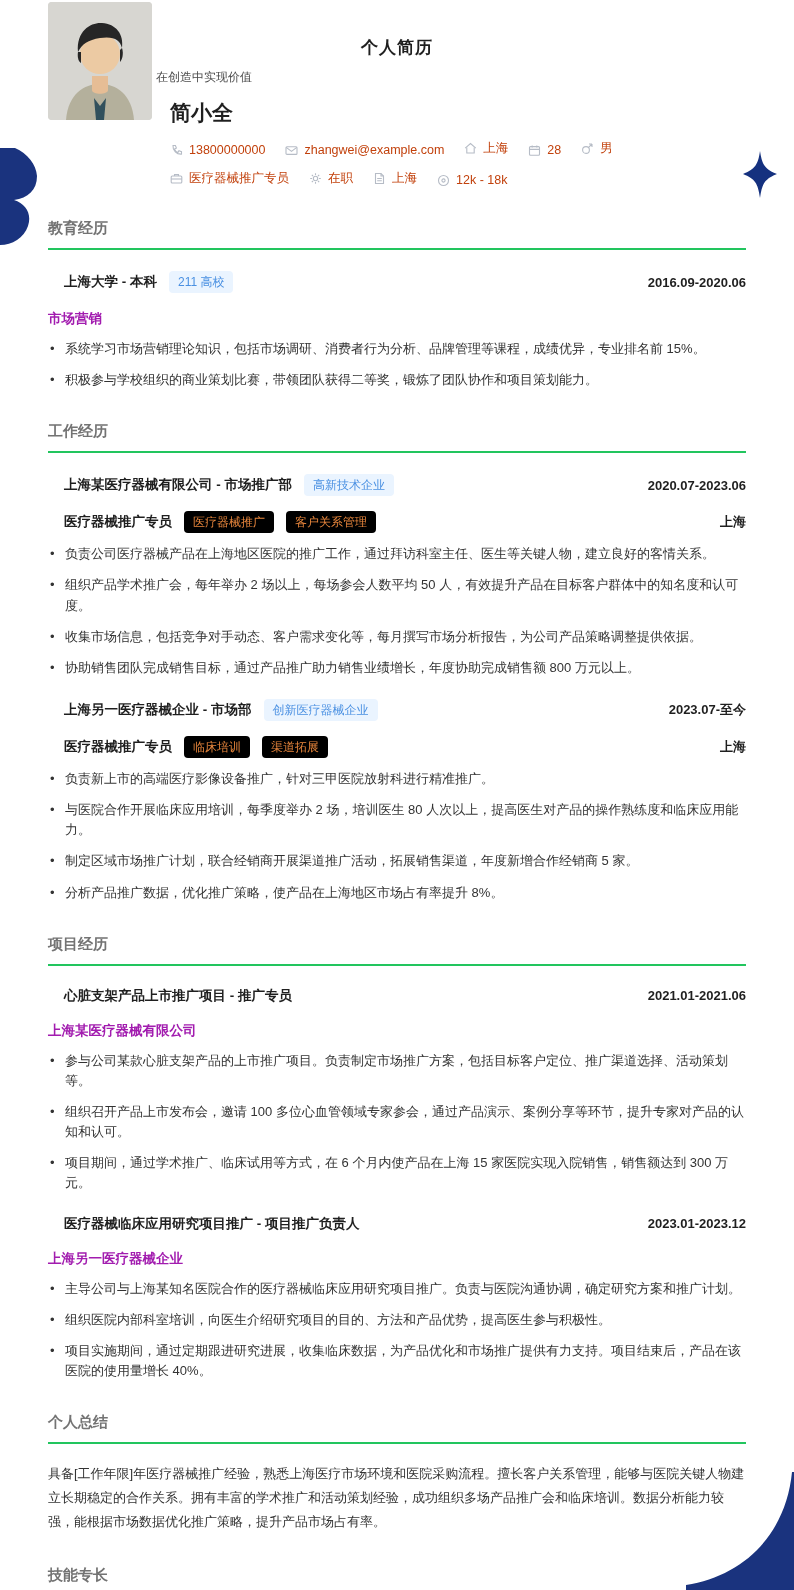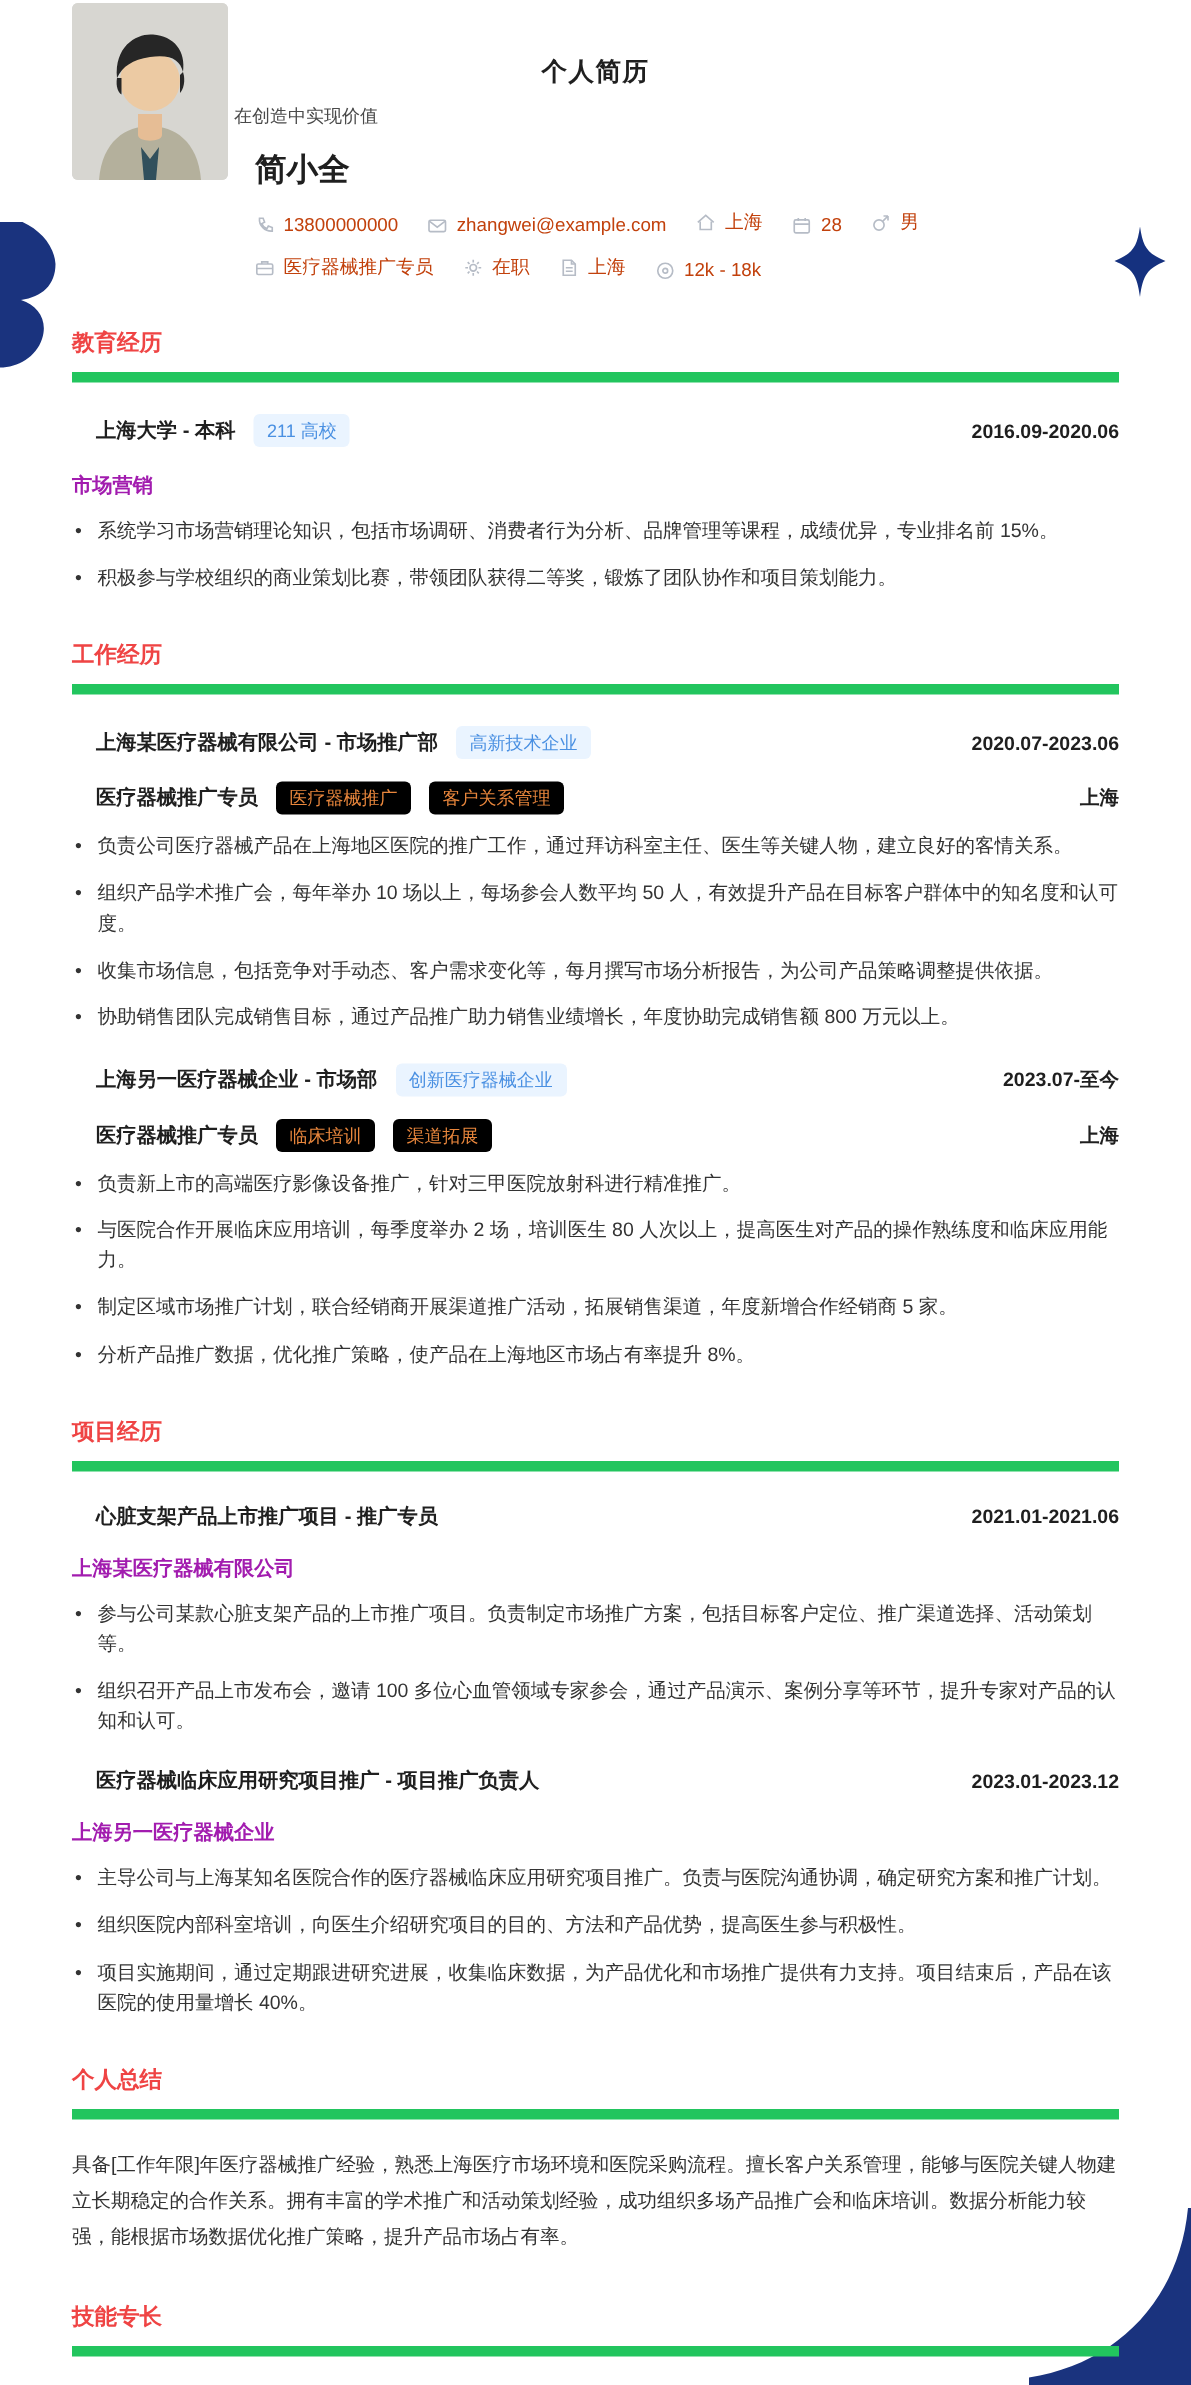--- a/index.html
+++ b/index.html
@@ -27,22 +27,22 @@
   .header-main { margin-left:122px; }
   .person-name { font-size:21px; font-weight:bold; color:#1f1f1f; margin-top:13px; }
   .contact-row { display:flex; align-items:flex-end; gap:20px; margin-top:13px; font-size:12.5px; color:#c2410c; }
   .contact-item { display:flex; align-items:center; gap:6px; white-space:nowrap; }
   .cicon { width:13px; height:13px; flex:0 0 auto; }
   .cicon * { stroke:#b6bcc6; stroke-width:1.1; fill:none; }
 
   
   .section { margin-top:32px; }
   .section-title {
-    font-size:15px; font-weight:bold; color:#ef4444;
-    padding-bottom:10px; border-bottom:7px solid #22c55e;
+    font-size:15px; font-weight:bold; color:#737373;
+    padding-bottom:10px; border-bottom:2px solid #22c55e;
   }
   .entry-head { display:flex; align-items:center; justify-content:space-between; margin-top:21px;margin-left:16px; }
   .entry-left { display:flex; align-items:center; gap:12px; }
   .entry-title { font-size:13.5px; font-weight:bold; color:#1f1f1f; }
   .entry-date { font-size:13px; font-weight:bold; color:#1f1f1f; }
   .entry-sub { font-size:13.5px; font-weight:bold; color:#a21caf; margin-top:17px; }
   .tag { font-size:12px; padding:2px 9px; border-radius:4px; line-height:1.5; }
   .tag-blue { background:#eaf4ff; color:#4a90e2; }
   .tag-orange { background:#000000; color:#e8863c; }
 
@@ -192,21 +192,21 @@
       <div class="entry-head" style="margin-top:15px;">
         <div class="entry-left">
           <span class="entry-title">医疗器械推广专员</span>
           <span class="tag tag-orange">医疗器械推广</span>
           <span class="tag tag-orange">客户关系管理</span>
         </div>
         <span class="entry-date">上海</span>
       </div>
       <ul class="bullets">
         <li>负责公司医疗器械产品在上海地区医院的推广工作，通过拜访科室主任、医生等关键人物，建立良好的客情关系。</li>
-        <li>组织产品学术推广会，每年举办 10 场以上，每场参会人数平均 50 人，有效提升产品在目标客户群体中的知名度和认可度。</li>
+        <li>组织产品学术推广会，每年举办 2 场以上，每场参会人数平均 50 人，有效提升产品在目标客户群体中的知名度和认可度。</li>
         <li>收集市场信息，包括竞争对手动态、客户需求变化等，每月撰写市场分析报告，为公司产品策略调整提供依据。</li>
         <li>协助销售团队完成销售目标，通过产品推广助力销售业绩增长，年度协助完成销售额 800 万元以上。</li>
       </ul>
     </div>
 
     <div style="margin-top:8px;">
       <div class="entry-head">
         <div class="entry-left">
           <span class="entry-title">上海另一医疗器械企业 - 市场部</span>
           <span class="tag tag-blue">创新医疗器械企业</span>
@@ -235,20 +235,21 @@
 
     <div>
       <div class="entry-head">
         <span class="entry-title">心脏支架产品上市推广项目 - 推广专员</span>
         <span class="entry-date">2021.01-2021.06</span>
       </div>
       <div class="entry-sub">上海某医疗器械有限公司</div>
       <ul class="bullets">
         <li>参与公司某款心脏支架产品的上市推广项目。负责制定市场推广方案，包括目标客户定位、推广渠道选择、活动策划等。</li>
         <li>组织召开产品上市发布会，邀请 100 多位心血管领域专家参会，通过产品演示、案例分享等环节，提升专家对产品的认知和认可。</li>
+        <li>项目期间，通过学术推广、临床试用等方式，在 6 个月内使产品在上海 15 家医院实现入院销售，销售额达到 300 万元。</li>
       </ul>
     </div>
 
     <div style="margin-top:8px;">
       <div class="entry-head">
         <span class="entry-title">医疗器械临床应用研究项目推广 - 项目推广负责人</span>
         <span class="entry-date">2023.01-2023.12</span>
       </div>
       <div class="entry-sub">上海另一医疗器械企业</div>
       <ul class="bullets">

